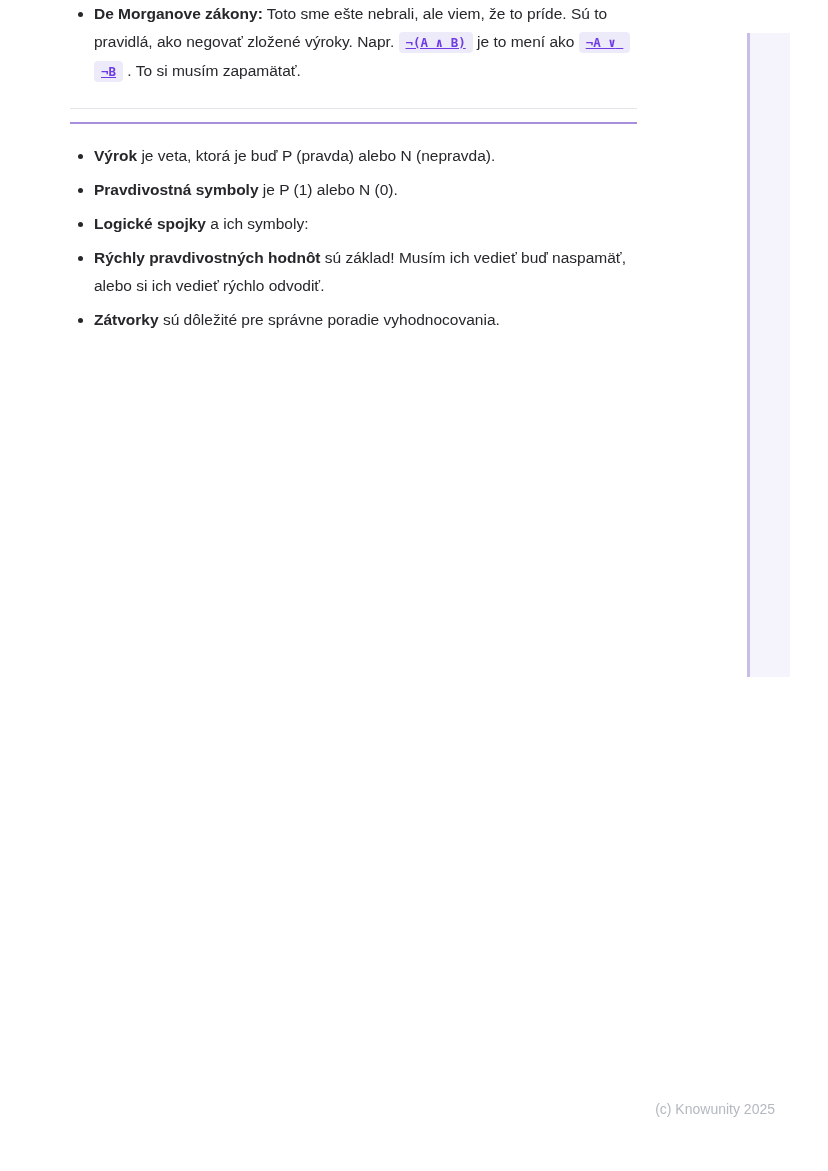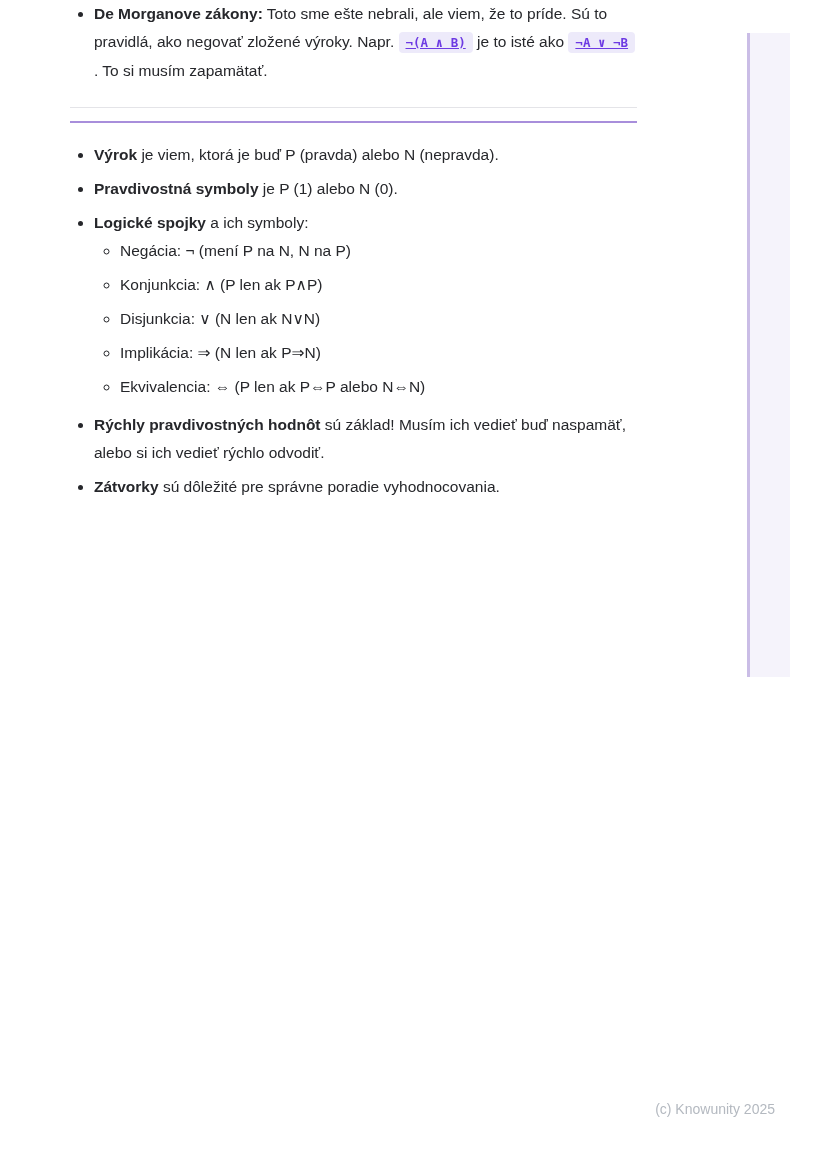--- a/index.html
+++ b/index.html
@@ -56,39 +56,33 @@
   }
 </style>
 </head>
 <body>
 
 <div class="page">
   <div class="content">
 
     <ul class="blist top-list">
       <li>
-        <strong>De Morganove zákony:</strong><span> Toto sme ešte nebrali, ale viem, že to príde. Sú to pravidlá, ako negovať zložené výroky. Napr. </span><code class="chip">¬(A ∧ B)</code><span> je to isté ako </span><code class="chip">¬A ∨ ¬B</code><span> . To si musím zapamätať.</span>
+        <strong>De Morganove zákony:</strong><span> Toto sme ešte nebrali, ale viem, že to príde. Sú to pravidlá, ako negovať zložené výroky. Napr. </span><code class="chip">¬(A ∧ B)</code><span> je to mení ako </span><code class="chip">¬A ∨ ¬B</code><span> . To si musím zapamätať.</span>
       </li>
     </ul>
 
     <hr class="divider">
 
     <div class="heading-rule"></div>
 
 
     <ul class="blist" id="summary-list">
-        <li><strong>Výrok</strong><span> je viem, ktorá je buď P (pravda) alebo N (nepravda).</span></li>
+        <li><strong>Výrok</strong><span> je veta, ktorá je buď P (pravda) alebo N (nepravda).</span></li>
         <li><strong>Pravdivostná symboly</strong><span> je P (1) alebo N (0).</span></li>
-        <li><strong>Logické spojky</strong><span> a ich symboly:</span><ul class="sublist">
-            <li>Negácia: ¬ (mení P na N, N na P)</li>
-            <li>Konjunkcia: ∧ (P len ak P∧P)</li>
-            <li>Disjunkcia: ∨ (N len ak N∨N)</li>
-            <li>Implikácia: ⇒ (N len ak P⇒N)</li>
-            <li>Ekvivalencia: ⇔ (P len ak P⇔P alebo N⇔N)</li>
-          </ul></li>
+        <li><strong>Logické spojky</strong><span> a ich symboly:</span></li>
         <li><strong>Rýchly pravdivostných hodnôt</strong><span> sú základ! Musím ich vedieť buď naspamäť, alebo si ich vedieť rýchlo odvodiť.</span></li>
         <li><strong>Zátvorky</strong><span> sú dôležité pre správne poradie vyhodnocovania.</span></li>
       </ul>
   </div>
 
   <div class="side-panel"></div>
 
   <div class="footer">(c) Knowunity 2025</div>
 </div>
 

